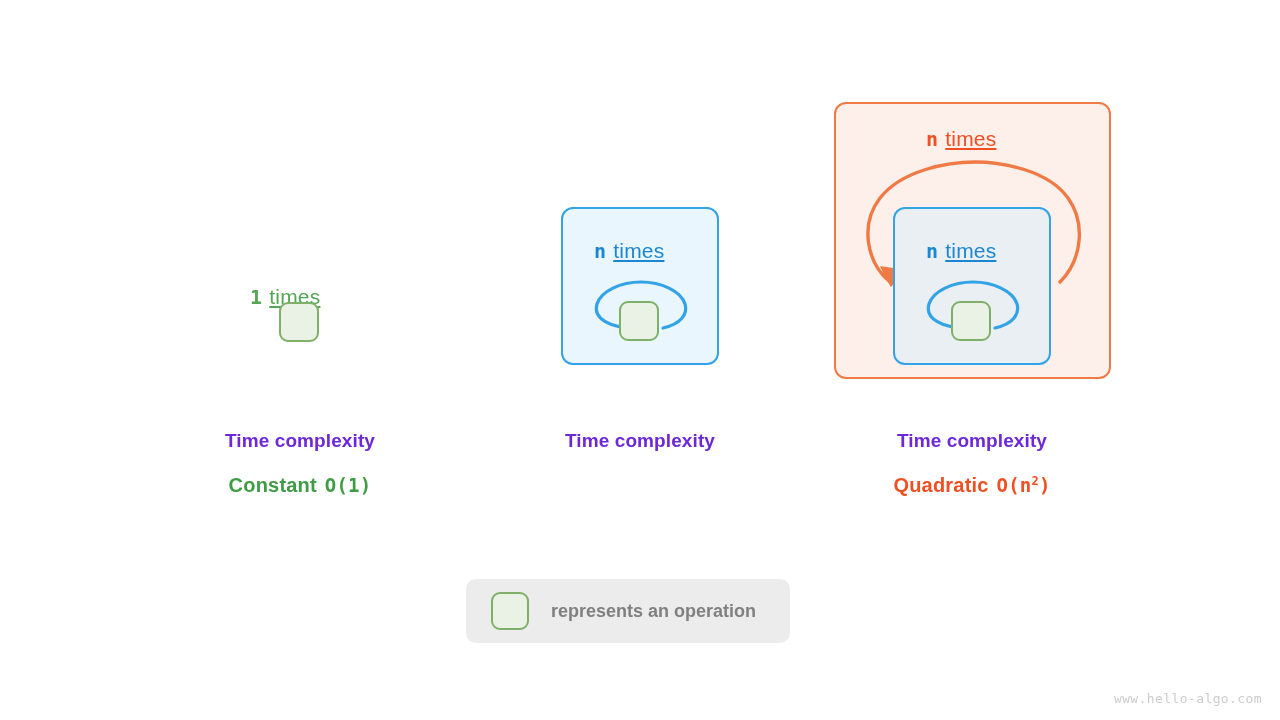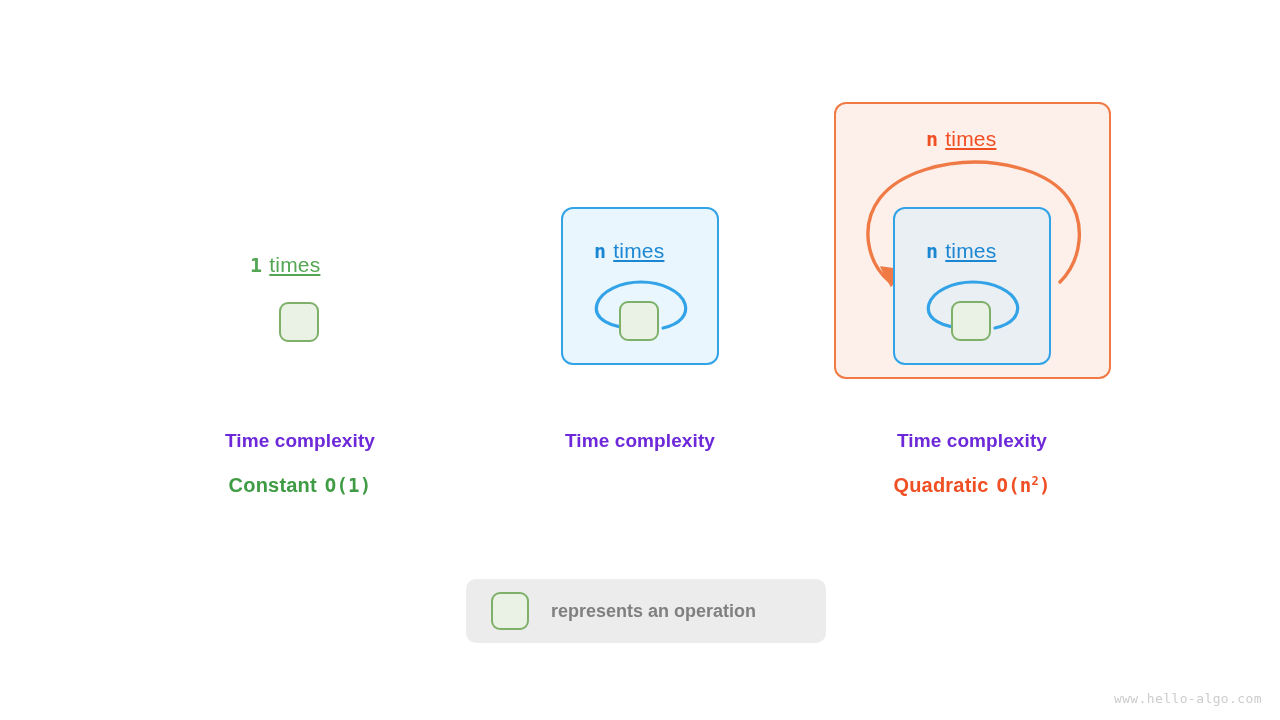--- a/index.html
+++ b/index.html
@@ -50,21 +50,21 @@
     font-family: "DejaVu Sans Mono", "Liberation Mono", monospace;
     font-weight: 700;
     font-size: 20px;
   }
   .count-label .word {
     font-family: "Liberation Sans", sans-serif;
     font-weight: 400;
     margin-left: 7px;
     text-decoration: underline;
   }
-  .count-green { color: #53a653; }
+  .count-green { color: #53a653; margin-top: 32px; }
   .count-blue  { color: #1b87d2; }
   .count-orange{ color: #f04e23; }
 
   
   .loop-box {
     box-sizing: border-box;
     border-radius: 12px;
   }
   .box-blue-outer {
     border: 2px solid #33a3e8;
@@ -229,20 +229,20 @@
     <div class="caption-title">Time complexity</div>
   </div>
 
   <div class="caption" style="left:822px; top:430px; width:300px;">
     <div class="caption-title">Time complexity</div>
     <div class="caption-value val-orange">
       <span class="name">Quadratic</span><span class="bigo"><span>O(n</span><sup>2</sup><span>)</span></span>
     </div>
   </div>
 
-  <div class="legend" style="left:466px; top:579px; width:360px; height:64px; padding-left:25px;">
+  <div class="legend" style="left:466px; top:579px; width:324px; height:64px; padding-left:25px;">
     <div class="op-square legend-sq"></div>
     <div class="legend-text">represents an operation</div>
   </div>
 
   <div class="watermark">www.hello-algo.com</div>
 
 </div>
 
 </body></html>

